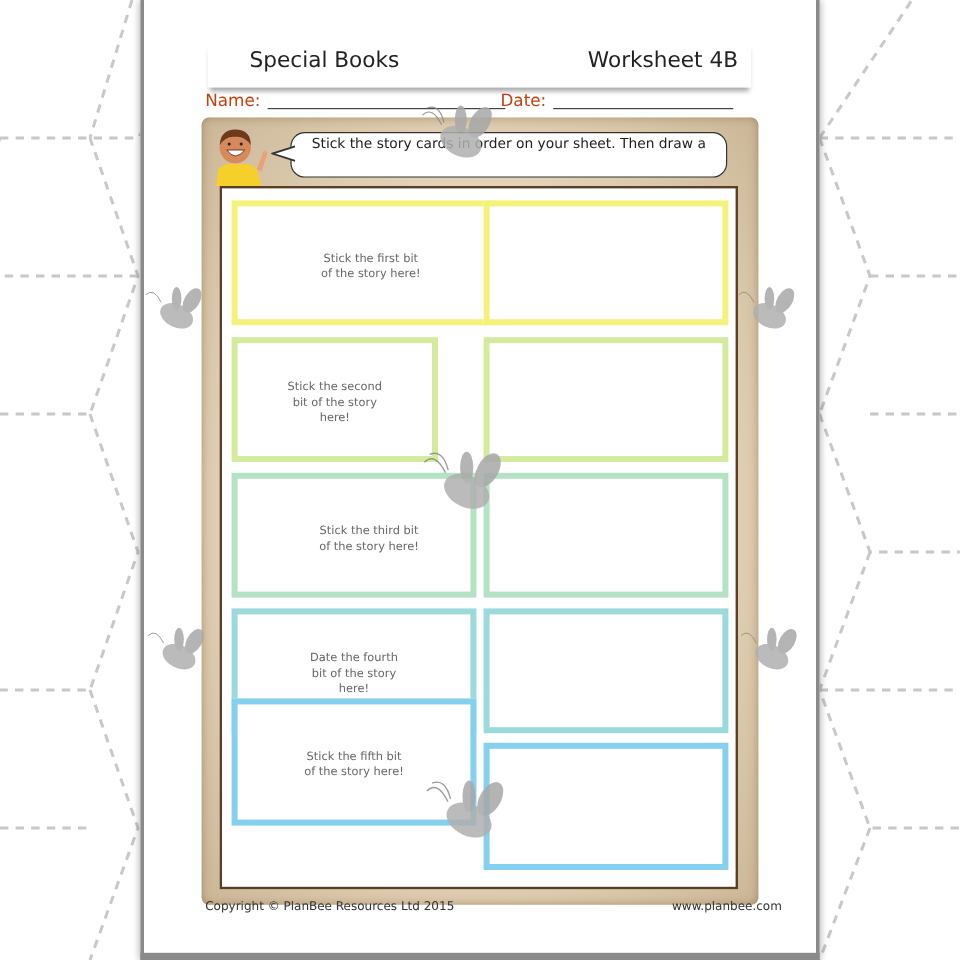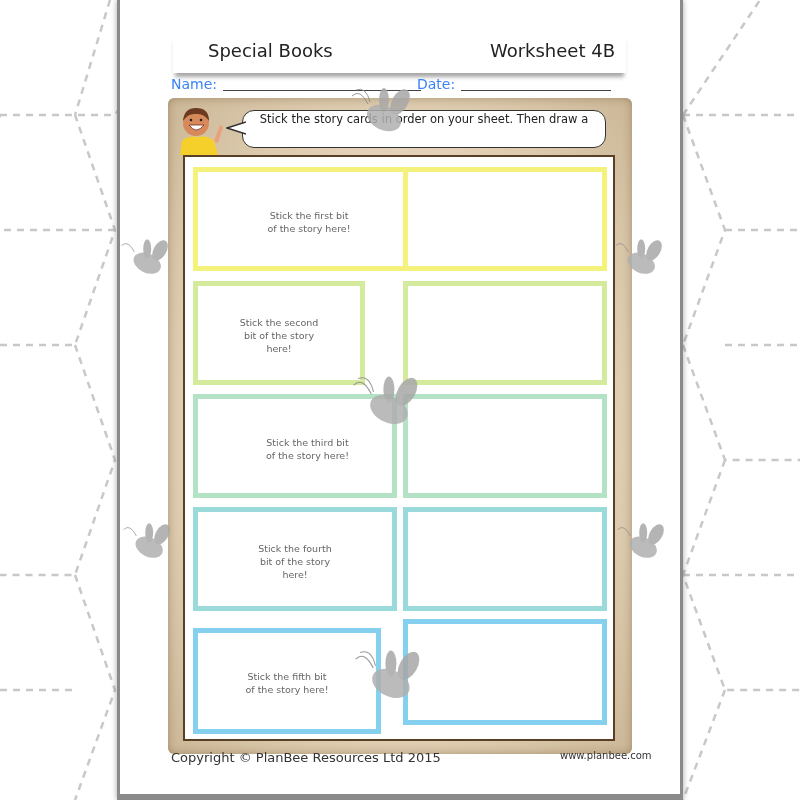--- a/index.html
+++ b/index.html
@@ -3,33 +3,33 @@
 <meta charset="utf-8">
 <style>
   html,body{margin:0;padding:0;}
   body{width:800px;height:800px;position:relative;overflow:hidden;background:#ffffff;font-family:"DejaVu Sans",sans-serif;}
   .bgpattern{position:absolute;left:0;top:0;width:800px;height:800px;z-index:0;}
   .sheet{position:absolute;left:117px;top:0;width:566px;height:800px;background:#ffffff;border-left:3px solid #8a8a8a;border-right:3px solid #8a8a8a;box-shadow:0 0 6px rgba(0,0,0,0.35);z-index:1;box-sizing:border-box;}
   .sheet-bottom{position:absolute;left:117px;top:794px;width:566px;height:6px;background:#8a8a8a;z-index:2;}
   .title-bar{position:absolute;left:173px;top:33px;width:453px;height:40px;background:#fff;box-shadow:0 6px 4px -2px rgba(0,0,0,0.35);z-index:3;}
   .title-left{position:absolute;left:11px;top:7px;font-size:18px;color:#222;font-family:"DejaVu Sans",sans-serif;margin-left:24px;}
   .title-right{position:absolute;right:11px;top:7px;font-size:18px;color:#222;font-family:"DejaVu Sans",sans-serif;}
-  .name-row{position:absolute;left:171px;top:76px;width:440px;height:20px;z-index:3;font-size:14px;color:#3b82f6;}
+  .name-row{position:absolute;left:171px;top:76px;width:440px;height:20px;z-index:3;font-size:14px;color:#c2410c;}
   .name-label{position:absolute;left:0;top:0;}
   .name-line{position:absolute;left:52px;top:14px;width:198px;border-bottom:1px solid #444;}
   .date-label{position:absolute;left:246px;top:0;}
   .date-line{position:absolute;left:290px;top:14px;width:150px;border-bottom:1px solid #444;}
   .parchment{position:absolute;left:168px;top:98px;width:464px;height:656px;background:radial-gradient(ellipse at center,#efe3d0 0%,#e3d2b7 60%,#cbb797 100%);border-radius:6px;z-index:2;box-shadow:inset 0 0 8px rgba(120,90,50,0.5);}
   .avatar{position:absolute;left:174px;top:103px;width:50px;height:52px;z-index:5;}
   .bubble{position:absolute;left:242px;top:110px;width:364px;height:38px;background:#fff;border:1.5px solid #333;border-radius:12px;z-index:5;text-align:center;font-size:11.5px;line-height:16px;color:#222;padding-top:0;box-sizing:border-box;}
   .bubble-tail{position:absolute;left:226px;top:120px;width:20px;height:16px;z-index:6;}
   .frame{position:absolute;left:183px;top:155px;width:432px;height:586px;background:#fff;border:2px solid #5a3e26;box-sizing:border-box;z-index:3;}
   .card{position:absolute;box-sizing:border-box;border-width:5px;border-style:solid;background:#fff;z-index:4;}
   .card-text{position:absolute;left:0;right:0;text-align:center;font-size:9.5px;line-height:13px;color:#666;}
-  .footer-left{position:absolute;left:171px;top:750px;font-size:13px;color:#333;z-index:3;}
+  .footer-left{position:absolute;left:171px;top:750px;font-size:10px;color:#333;z-index:3;}
   .footer-right{position:absolute;left:560px;top:750px;font-size:10px;color:#333;z-index:3;}
   .bee{position:absolute;z-index:8;opacity:0.85;}
 </style>
 </head>
 <body>
 
 <svg class="bgpattern" viewBox="0 0 800 800">
   <g stroke="#c8c8c8" stroke-width="2.5" stroke-dasharray="7,6" fill="none">
     <path d="M0 115 L115 115 L190 0"></path>
     <path d="M0 115 L-40 230"></path>
@@ -107,28 +107,28 @@
 <div class="card" style="left:193px;top:394px;width:204px;height:104px;border-color:#b4e2c4;">
   <div class="card-text" style="top:37px;padding-left:25px;">
     <div>Stick the third bit</div>
     <div>of the story here!</div>
   </div>
 </div>
 <div class="card" style="left:403px;top:394px;width:204px;height:104px;border-color:#b4e2c4;"></div>
 
 <div class="card" style="left:193px;top:507px;width:204px;height:104px;border-color:#9bdada;">
   <div class="card-text" style="top:30px;">
-    <div>Stick the fourth</div>
+    <div>Date the fourth</div>
     <div>bit of the story</div>
     <div>here!</div>
   </div>
 </div>
 <div class="card" style="left:403px;top:507px;width:204px;height:104px;border-color:#9bdada;"></div>
 
-<div class="card" style="left:193px;top:628px;width:188px;height:106px;border-color:#85d0ee;">
+<div class="card" style="left:193px;top:582px;width:204px;height:106px;border-color:#85d0ee;">
   <div class="card-text" style="top:37px;">
     <div>Stick the fifth bit</div>
     <div>of the story here!</div>
   </div>
 </div>
 <div class="card" style="left:403px;top:619px;width:204px;height:106px;border-color:#85d0ee;"></div>
 
 <div class="footer-left">Copyright © PlanBee Resources Ltd 2015</div>
 <div class="footer-right">www.planbee.com</div>
 

